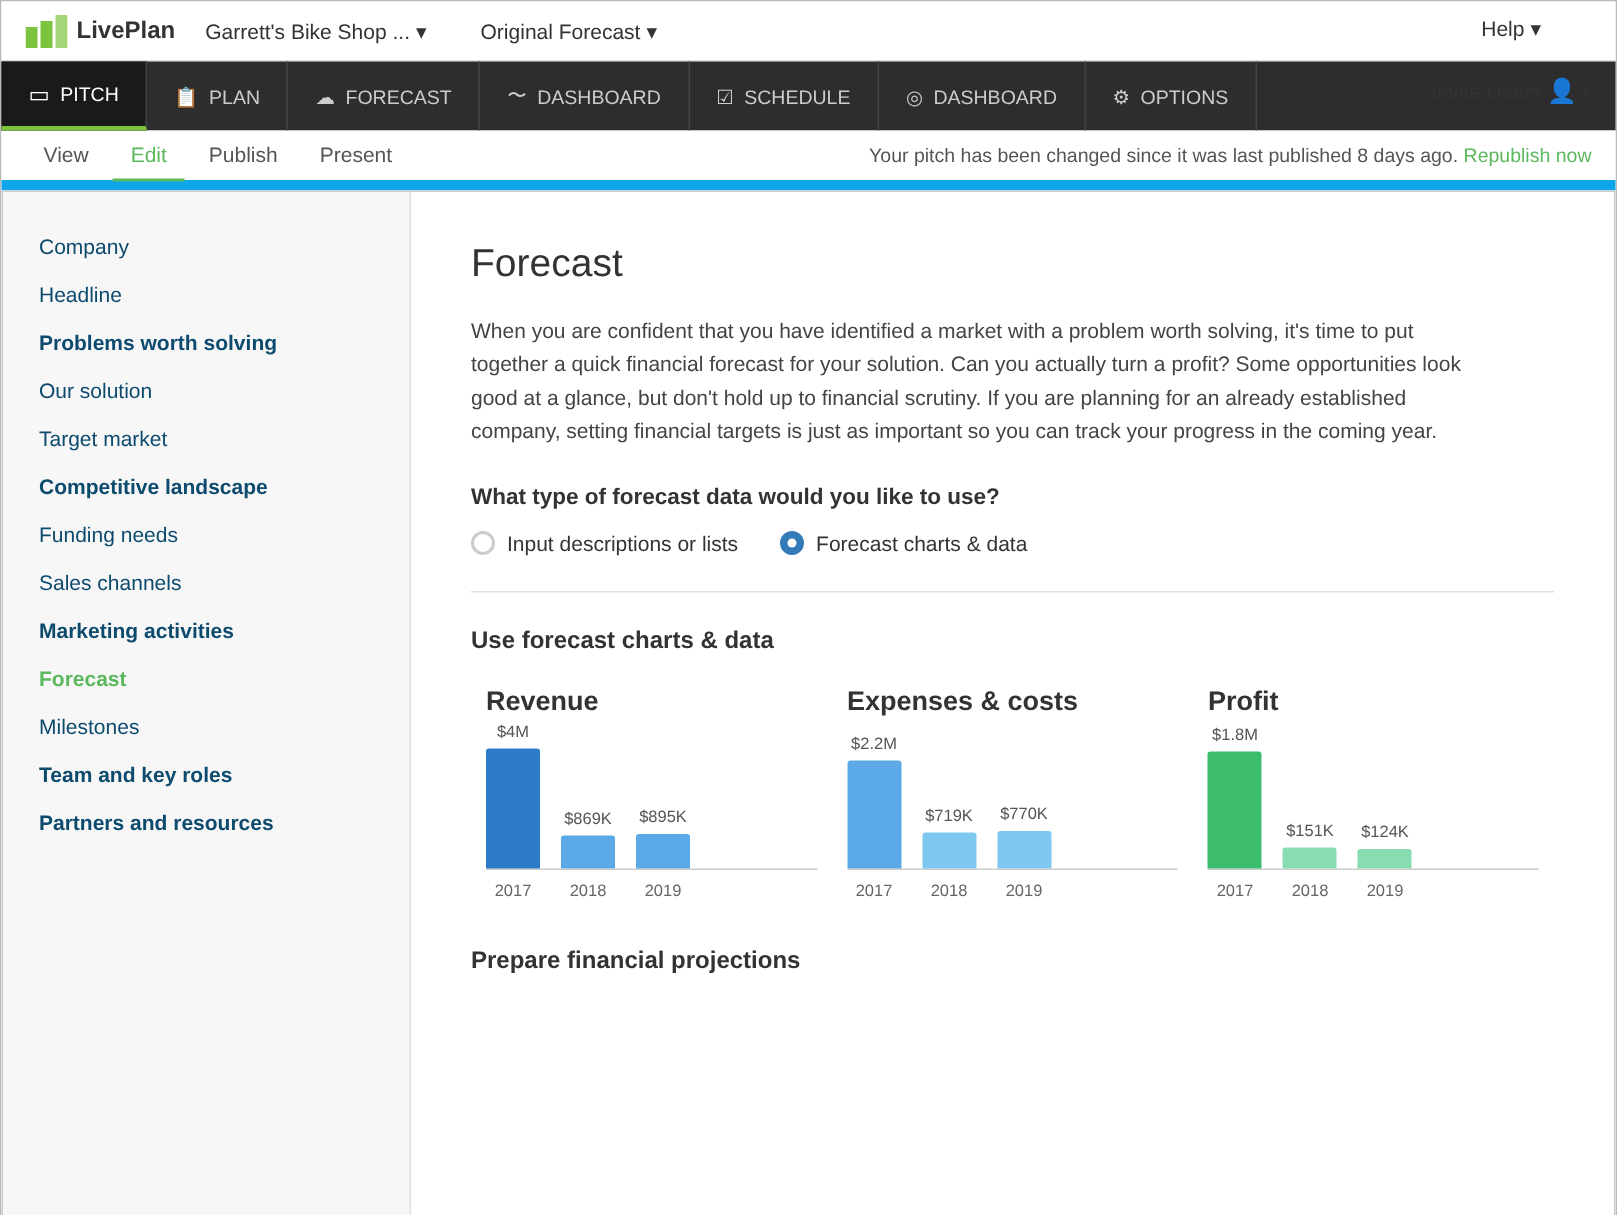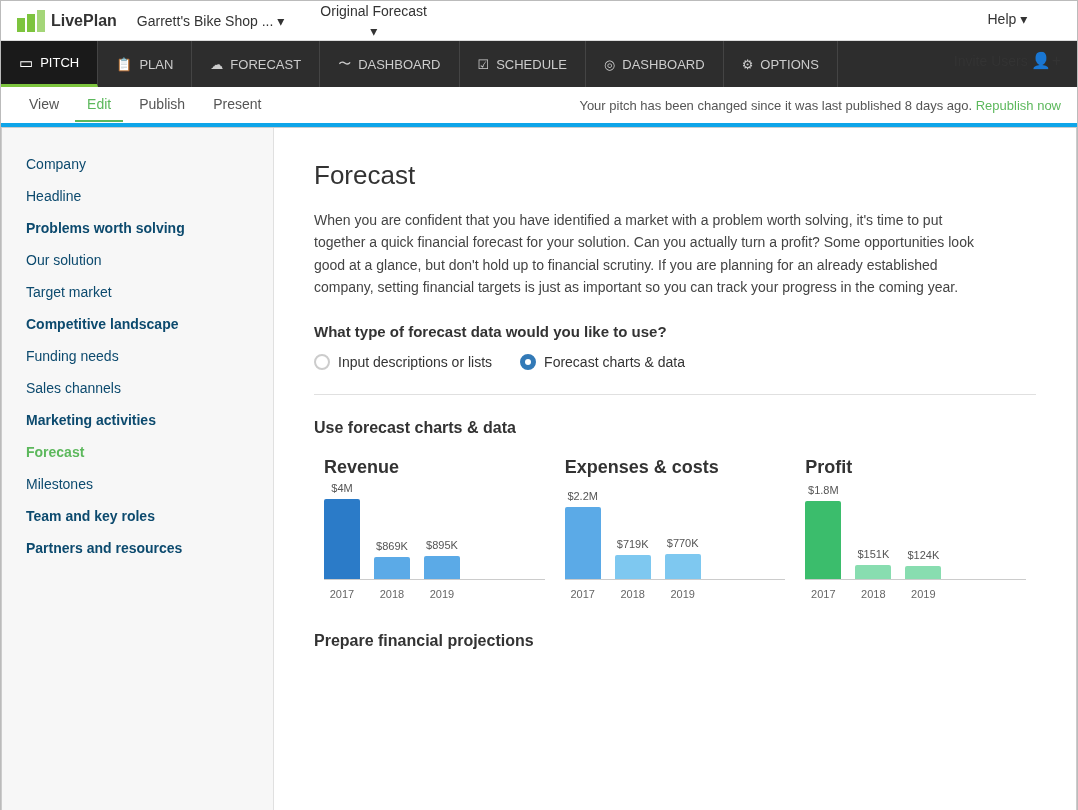--- a/index.html
+++ b/index.html
@@ -3,32 +3,32 @@
   <meta charset="utf-8">
   <style>
     * { box-sizing: border-box; margin: 0; padding: 0; }
     body { font-family: -apple-system, BlinkMacSystemFont, 'Segoe UI', Helvetica, Arial, sans-serif; font-size: 14px; background: #e8e8e8; color: #333; }
 
     
     .top-bar { display: flex; align-items: center; height: 40px; background: #fff; border-bottom: 1px solid #ddd; padding: 0 16px; gap: 20px; }
     .logo { display: flex; align-items: center; gap: 6px; font-weight: 700; font-size: 16px; color: #333; }
     .logo-icon { width: 28px; height: 22px; }
     .shop-name { font-size: 14px; color: #333; cursor: pointer; display: flex; align-items: center; gap: 4px; }
-    .forecast-name { font-size: 14px; color: #333; cursor: pointer; display: flex; align-items: center; gap: 4px; margin-left: 16px; flex-direction: column; }
+    .forecast-name { font-size: 14px; color: #333; cursor: pointer; display: flex; align-items: center; gap: 4px; margin-left: 16px; }
     .top-bar-right { margin-left: auto; display: flex; align-items: center; gap: 24px; flex-direction: column; }
     .top-bar-link { font-size: 14px; color: #333; cursor: pointer; display: flex; align-items: center; gap: 4px; }
     .invite-users { font-size: 14px; color: #333; cursor: pointer; display: flex; align-items: center; gap: 4px; font-weight: 500; }
 
     
     .nav-bar { display: flex; align-items: center; background: #2d2d2d; height: 46px; padding: 0 0; }
     .nav-item { display: flex; align-items: center; gap: 7px; padding: 0 18px; height: 100%; font-size: 13px; font-weight: 500; color: #ccc; cursor: pointer; border-right: 1px solid #444; }
     .nav-item.active { background: #1a1a1a; color: #fff; border-bottom: 3px solid #7dc43e; }
 
     
-    .sub-nav { display: flex; align-items: center; height: 40px; background: #fff; border-bottom: 4px solid #0ea5e9; padding: 0 16px; gap: 4px; }
+    .sub-nav { display: flex; align-items: center; height: 40px; background: #fff; border-bottom: 7px solid #0ea5e9; padding: 0 16px; gap: 4px; }
     .sub-nav-link { padding: 8px 12px; font-size: 14px; color: #555; cursor: pointer; border-bottom: 2px solid transparent; }
     .sub-nav-link.active { color: #5cb85c; border-bottom: 2px solid #5cb85c; }
     .sub-nav-notice { margin-left: auto; font-size: 13px; color: #555; }
     .republish-link { color: #5cb85c; cursor: pointer; text-decoration: none; }
 
     
     .main-layout { display: flex; background: #fff; min-height: 700px; margin: 0; border: 1px solid #ccc; }
 
     
     .sidebar { width: 272px; min-width: 272px; background: #f7f7f7; border-right: 1px solid #e0e0e0; padding: 20px 0; }

